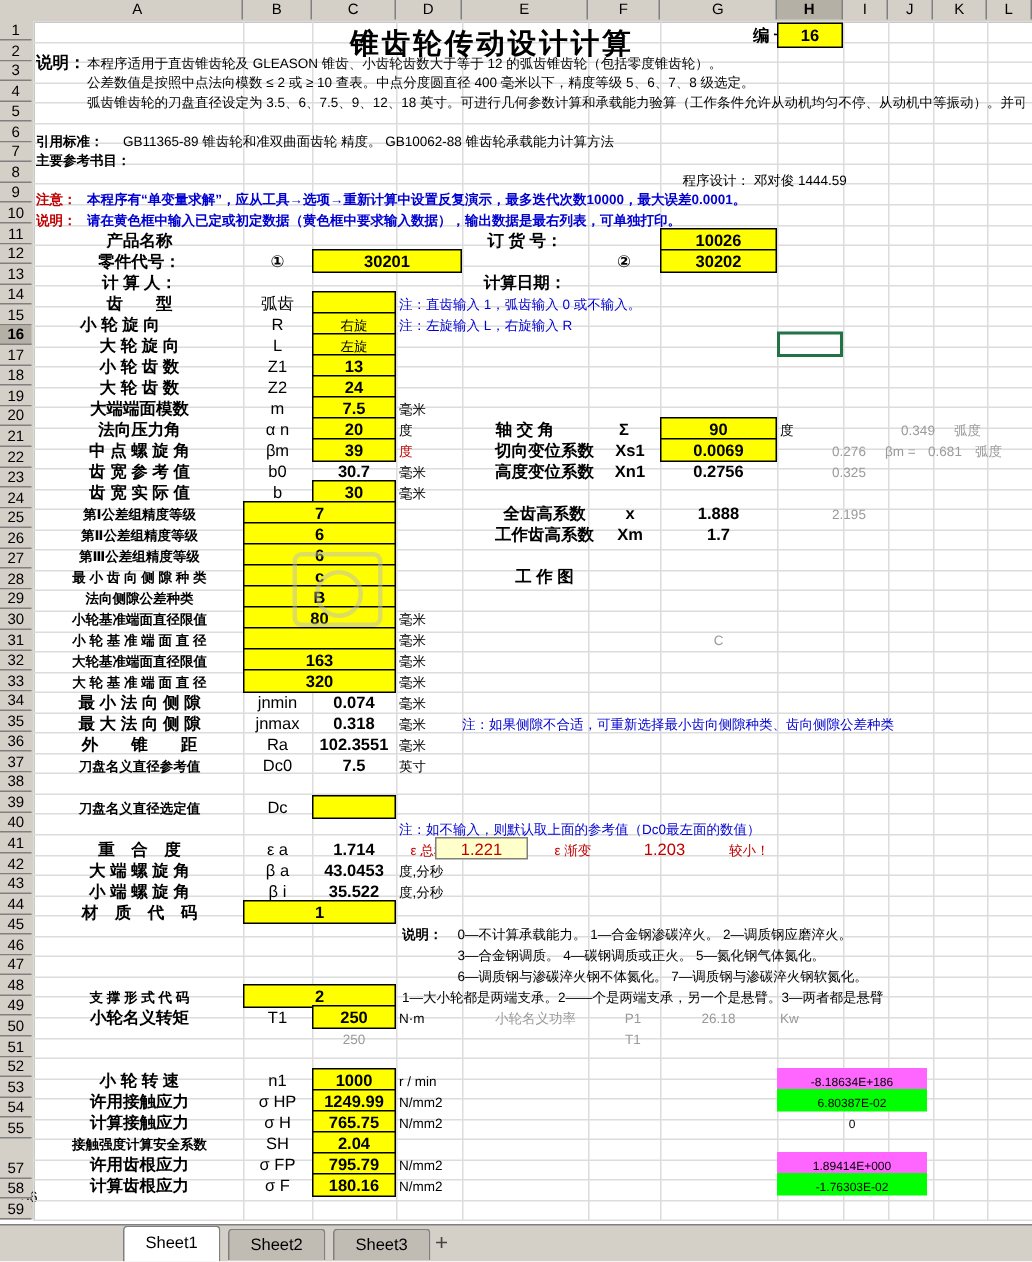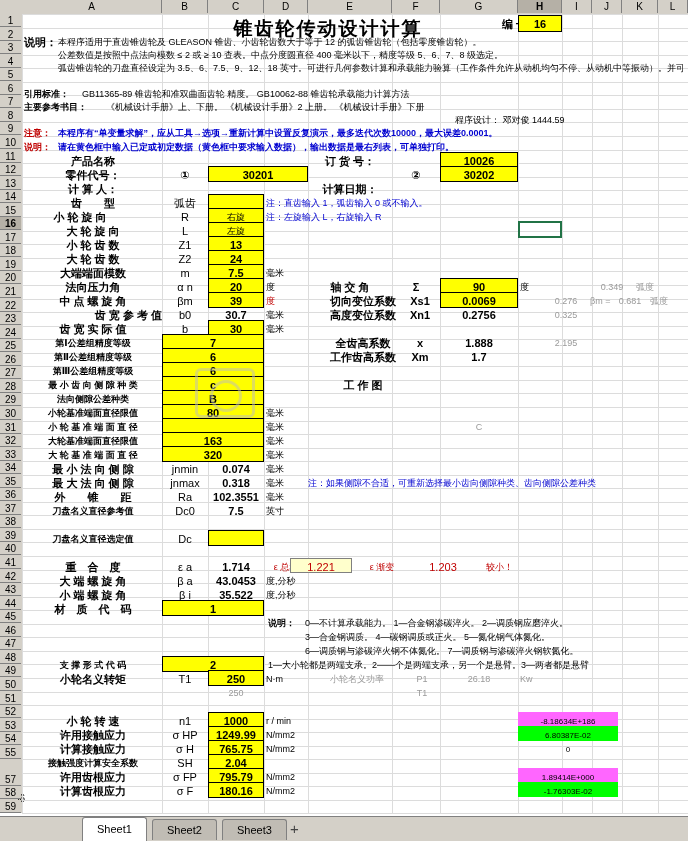--- a/index.html
+++ b/index.html
@@ -240,21 +240,20 @@
   <div class="fill yel bdr" style="left:518px;top:15px;width:44px;height:17px;"></div>
   <div class="c b ctr" style="left:518px;top:18px;width:44px;">16</div>
 
   <div class="c b lft" style="left:24px;top:36px;width:40px;">说明：</div>
   <div class="c lft sm" style="left:58px;top:36px;width:625px;">本程序适用于直齿锥齿轮及 GLEASON 锥齿、小齿轮齿数大于等于 12 的弧齿锥齿轮（包括零度锥齿轮）。</div>
   <div class="c lft sm" style="left:58px;top:49px;width:625px;">公差数值是按照中点法向模数 ≤ 2 或 ≥ 10 查表。中点分度圆直径 400 毫米以下，精度等级 5、6、7、8 级选定。</div>
   <div class="c lft sm" style="left:58px;top:62px;width:625px;">弧齿锥齿轮的刀盘直径设定为 3.5、6、7.5、9、12、18 英寸。可进行几何参数计算和承载能力验算（工作条件允许从动机均匀不停、从动机中等振动）。并可对弧齿锥齿轮加工的可行性（刀盘选择）进行判断。</div>
   <div class="c lft sm b" style="left:24px;top:88px;width:60px;">引用标准：</div>
   <div class="c lft sm" style="left:82px;top:88px;width:600px;">GB11365-89  锥齿轮和准双曲面齿轮  精度。      GB10062-88  锥齿轮承载能力计算方法</div>
   <div class="c lft sm b" style="left:24px;top:101px;width:84px;">主要参考书目：</div>
-  <div class="c lft sm" style="left:106px;top:101px;width:580px;">《机械设计手册》上、下册。                《机械设计手册》2 上册。             《机械设计手册》下册</div>
   <div class="c lft sm" style="left:455px;top:114px;width:230px;">程序设计：   邓对俊     1444.59</div>
 
   <div class="c lft sm b red" style="left:24px;top:127px;width:40px;">注意：</div>
   <div class="c lft sm b blue" style="left:58px;top:127px;width:628px;">本程序有“单变量求解”，应从工具→选项→重新计算中设置反复演示，最多迭代次数10000，最大误差0.0001。</div>
   <div class="c lft sm b red" style="left:24px;top:141px;width:40px;">说明：</div>
   <div class="c lft sm b blue" style="left:58px;top:141px;width:628px;">请在黄色框中输入已定或初定数据（黄色框中要求输入数据），输出数据是最右列表，可单独打印。</div>
 
   <div class="c ctr b" style="left:24px;top:155px;width:138px;">产品名称</div>
   <div class="c ctr b" style="left:308px;top:155px;width:84px;">订 货 号：</div>
   <div class="fill yel bdr" style="left:440px;top:152px;width:78px;height:16px;"></div>
@@ -309,21 +308,21 @@
   <div class="fill yel bdr" style="left:208px;top:278px;width:56px;height:16px;"></div>
   <div class="c ctr b" style="left:208px;top:281px;width:56px;">20</div>
   <div class="c lft sm" style="left:266px;top:281px;width:44px;">度</div>
 
   <div class="c ctr b" style="left:24px;top:295px;width:138px;">中 点 螺 旋 角</div>
   <div class="c ctr" style="left:162px;top:295px;width:46px;">βm</div>
   <div class="fill yel bdr" style="left:208px;top:292px;width:56px;height:16px;"></div>
   <div class="c ctr b" style="left:208px;top:295px;width:56px;">39</div>
   <div class="c lft sm red" style="left:266px;top:295px;width:44px;">度</div>
 
-  <div class="c ctr b" style="left:24px;top:309px;width:138px;text-align:right;">齿 宽 参 考 值</div>
+  <div class="c ctr b" style="left:24px;top:309px;width:138px;">齿 宽 参 考 值</div>
   <div class="c ctr" style="left:162px;top:309px;width:46px;">b0</div>
   <div class="c ctr b" style="left:208px;top:309px;width:56px;">30.7</div>
   <div class="c lft sm" style="left:266px;top:309px;width:44px;">毫米</div>
 
   <div class="c ctr b" style="left:24px;top:323px;width:138px;">齿 宽 实 际 值</div>
   <div class="c ctr" style="left:162px;top:323px;width:46px;">b</div>
   <div class="fill yel bdr" style="left:208px;top:320px;width:56px;height:16px;"></div>
   <div class="c ctr b" style="left:208px;top:323px;width:56px;">30</div>
   <div class="c lft sm" style="left:266px;top:323px;width:44px;">毫米</div>
 
@@ -419,20 +418,21 @@
   <div class="c ctr b" style="left:440px;top:351px;width:78px;">1.7</div>
 
   <div class="c ctr b" style="left:308px;top:379px;width:110px;">工 作 图</div>
   <div class="c ctr sm grey" style="left:440px;top:421px;width:78px;">C</div>
 
   <div class="wmlogo" style="left:195px;top:368px;"></div>
 
   <div class="c ctr sm b" style="left:24px;top:533px;width:138px;">刀盘名义直径选定值</div>
   <div class="c ctr" style="left:162px;top:533px;width:46px;">Dc</div>
   <div class="fill yel bdr" style="left:208px;top:530px;width:56px;height:16px;"></div>
+  <div class="c lft sm blue" style="left:266px;top:547px;width:420px;">注：如不输入，则默认取上面的参考值（Dc0最左面的数值）</div>
 
   <div class="c ctr b" style="left:24px;top:561px;width:138px;">重　合　度</div>
   <div class="c ctr" style="left:162px;top:561px;width:46px;">ε a</div>
   <div class="c ctr b" style="left:208px;top:561px;width:56px;">1.714</div>
   <div class="c ctr sm red" style="left:266px;top:561px;width:40px;">ε 总和</div>
   <div class="fill pale bdrthin" style="left:290px;top:558px;width:62px;height:15px;"></div>
   <div class="c ctr red" style="left:290px;top:561px;width:62px;">1.221</div>
   <div class="c ctr sm red" style="left:356px;top:561px;width:52px;">ε 渐变</div>
   <div class="c ctr red" style="left:412px;top:561px;width:62px;">1.203</div>
   <div class="c lft sm red" style="left:486px;top:561px;width:80px;">较小！</div>

